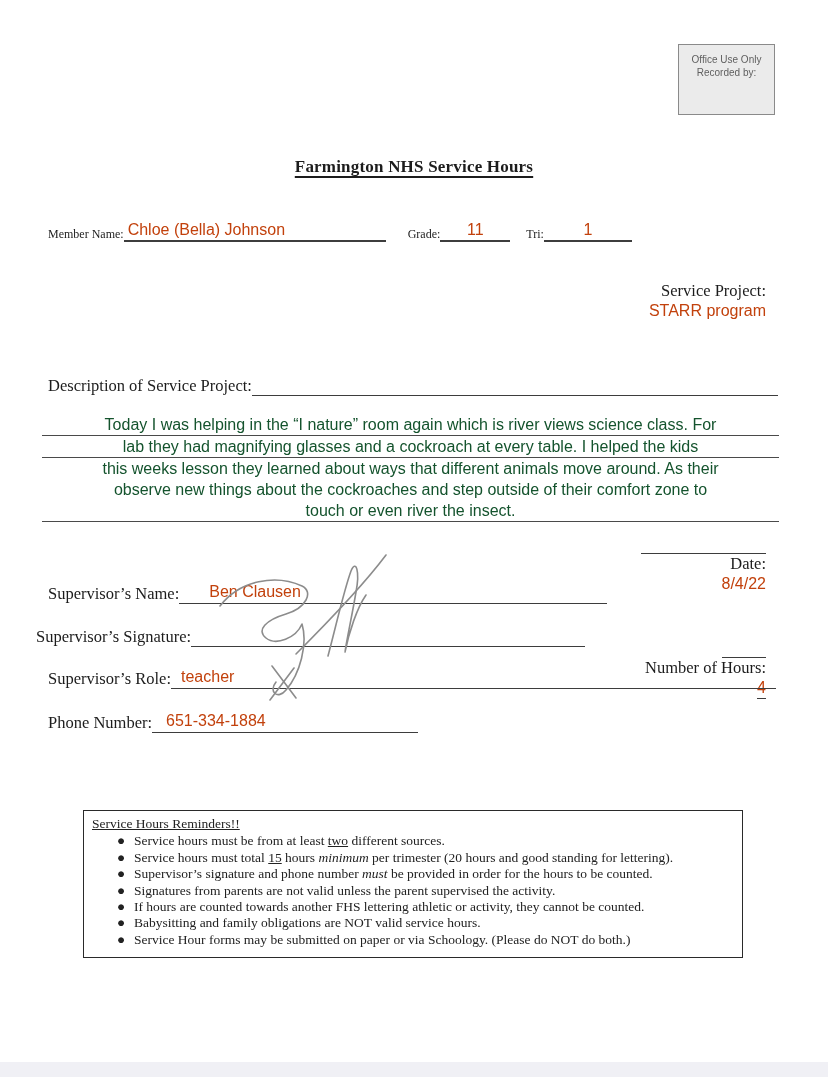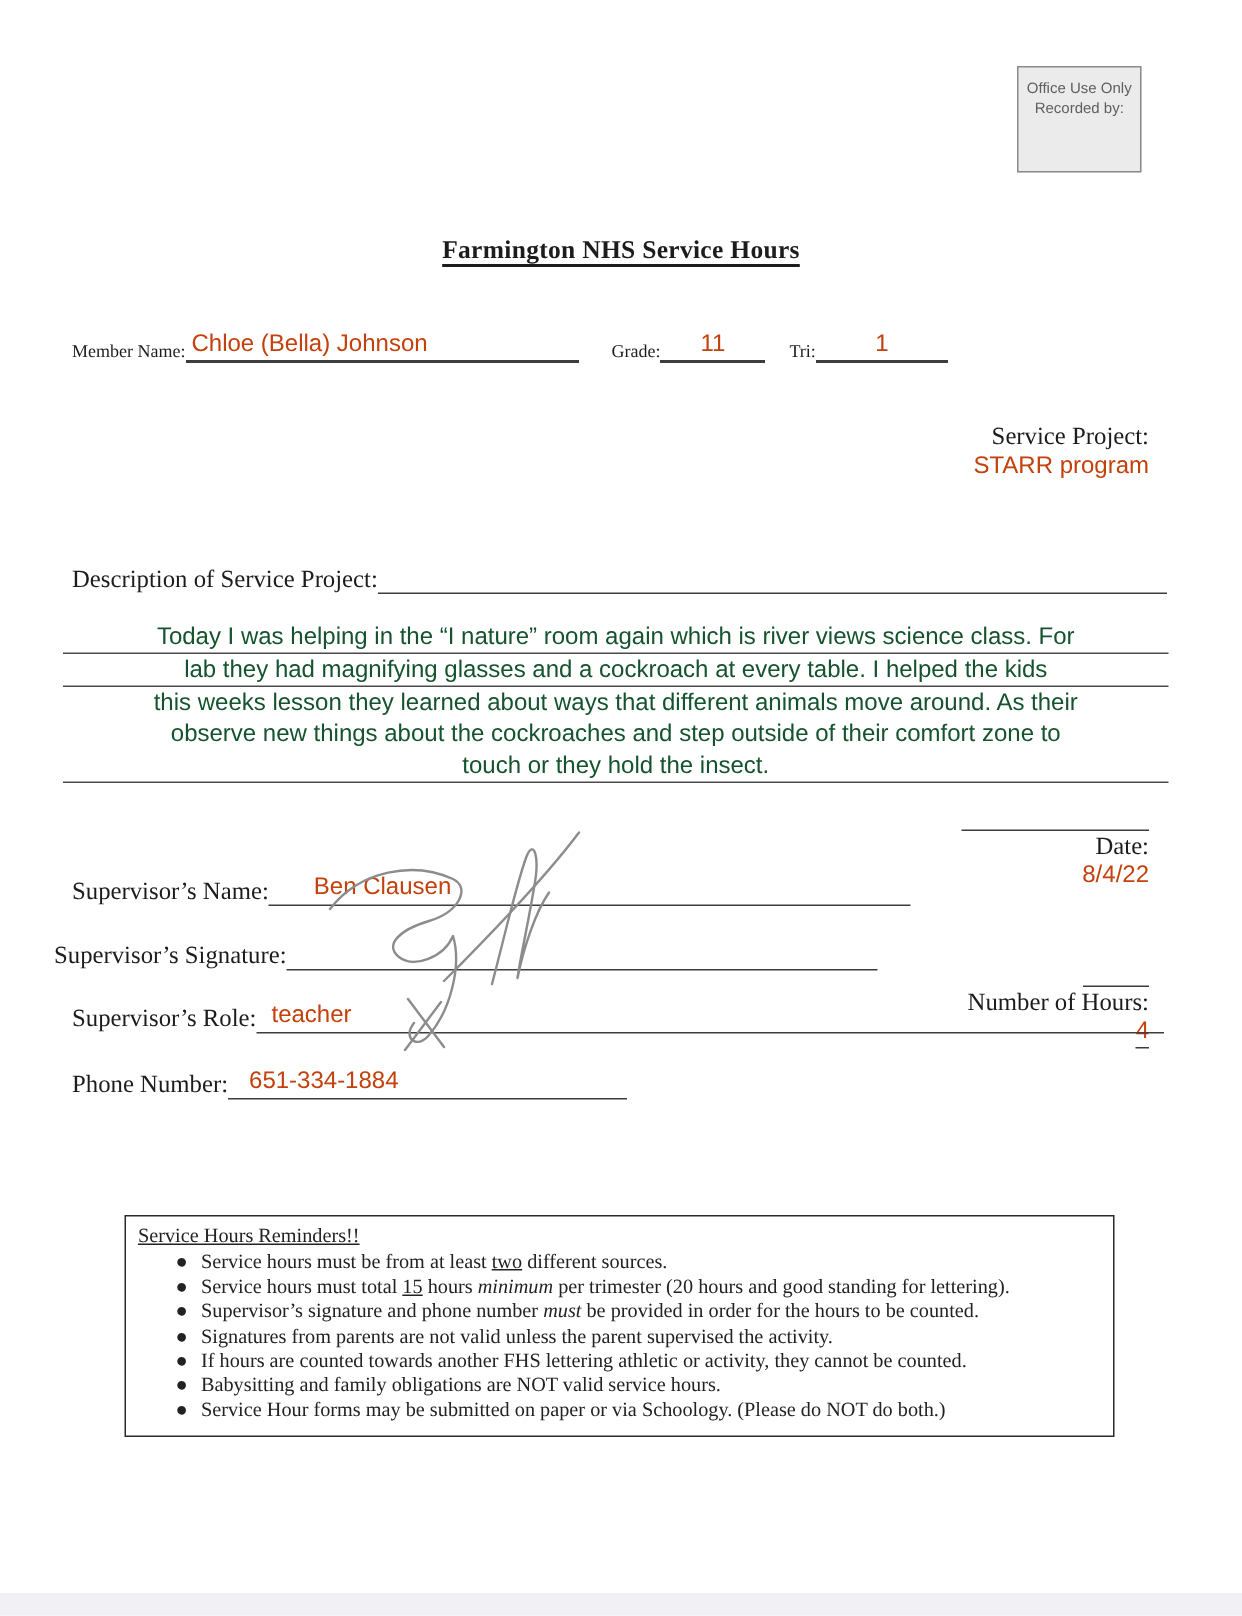--- a/index.html
+++ b/index.html
@@ -4,21 +4,21 @@
 <style>
   html,body{margin:0;padding:0;}
   body{
     width:828px;height:1077px;position:relative;background:#ffffff;
     font-family:"Liberation Serif", serif;color:var(--ink,#1c1c1c);
     overflow:hidden;
   }
   .abs{position:absolute;}
   
   .office-box{
-    left:678px;top:44px;width:83px;height:71px;box-sizing:border-box;
+    left:678px;top:44px;width:97px;height:71px;box-sizing:border-box;
     background:var(--boxfill,#ebebeb);border:1px solid var(--boxborder,#8a8a8a);
     text-align:center;font-family:"Liberation Sans",sans-serif;
     font-size:10px;line-height:13px;color:#5f5f5f;padding-top:8px;
   }
   
   .doc-title{top:129px;left:0;width:100%;text-align:center;
     font-size:17px;font-weight:bold;letter-spacing:.2px;margin-top:28px;}
   .doc-title span{text-decoration:underline;text-decoration-thickness:2px;text-underline-offset:4px;}
   
   .row{display:flex;align-items:flex-end;}
@@ -103,21 +103,21 @@
 <div class="abs row r-desc-label">
   <span class="lbl reg">Description of Service Project:</span>
   <span class="linefill"></span>
 </div>
 
 <div class="abs desc-block">
     <div class="desc-line ruled">Today I was helping in the “I nature” room again which is river views science class. For</div>
     <div class="desc-line ruled">lab they had magnifying glasses and a cockroach at every table. I helped the kids</div>
     <div class="desc-line">this weeks lesson they learned about ways that different animals move around. As their</div>
     <div class="desc-line">observe new things about the cockroaches and step outside of their comfort zone to</div>
-    <div class="desc-line ruled">touch or they hold the insect.</div>
+    <div class="desc-line ruled">touch or even river the insect.</div>
   </div>
 
 <div class="abs row r-sup-name">
   <span class="lbl reg">Supervisor’s Name:</span>
   <span class="fill left" style="flex:0 0 428px;padding-left:30px;">Ben Clausen</span>
 </div>
 
 <div class="abs row r-sup-sig">
   <span class="lbl reg">Supervisor’s Signature:</span>
   <span class="fill left" style="flex:0 0 394px;"></span>

